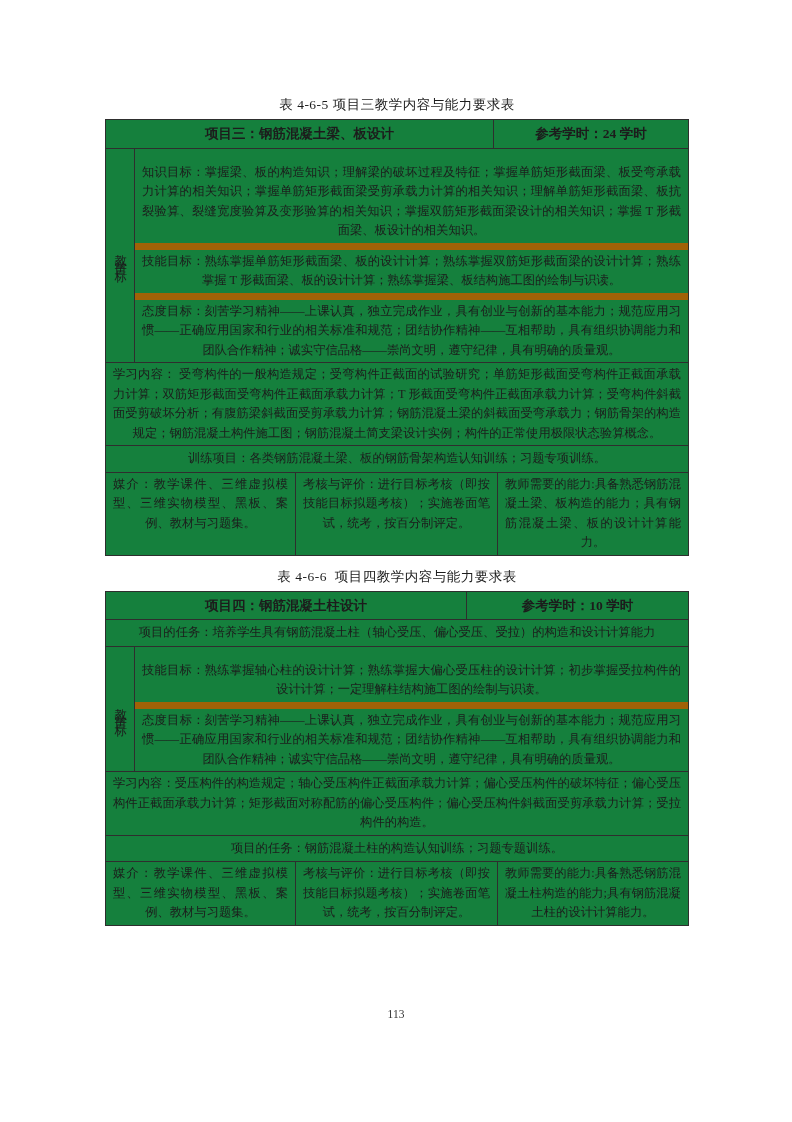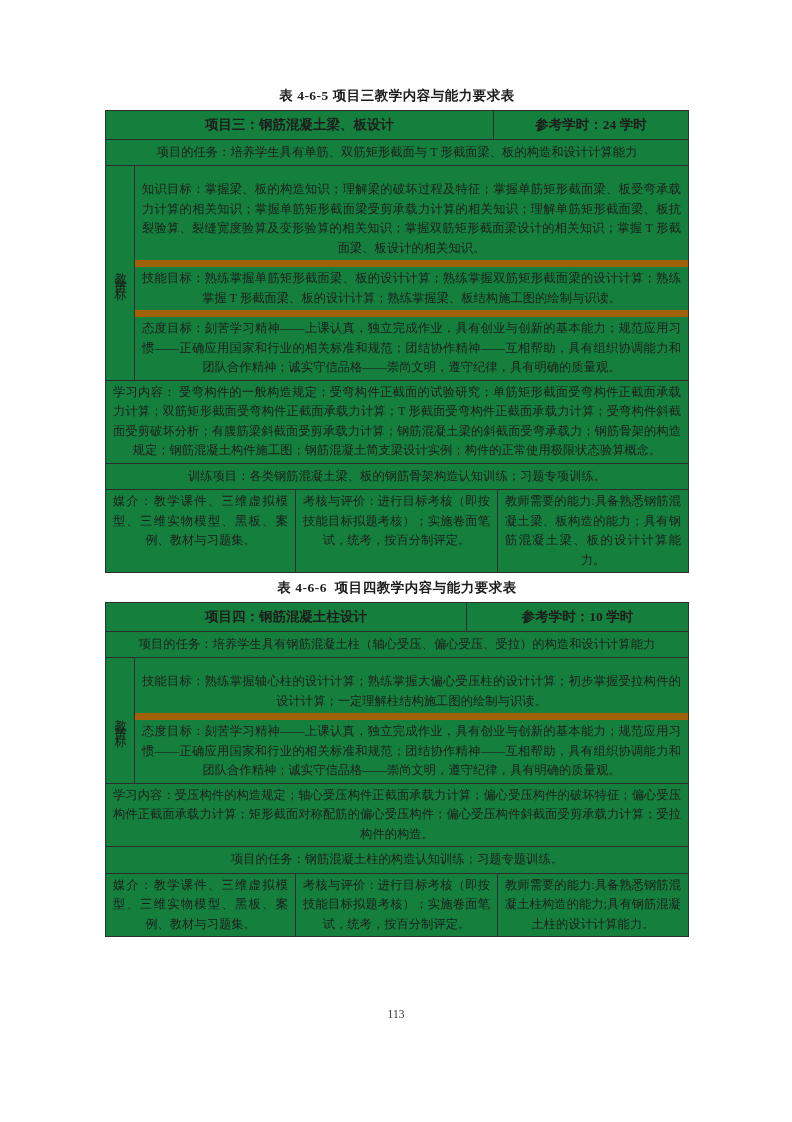--- a/index.html
+++ b/index.html
@@ -4,22 +4,22 @@
 <style>
   html,body{margin:0;padding:0;background:#ffffff;}
   body{
     width:792px;height:1122px;
     font-family:"Liberation Serif","DejaVu Serif",serif;
     color:#1c1c1c;
     position:relative;
   }
   .doc{position:absolute;left:105px;top:84px;width:584px;}
   .tbl-title{
-    font-weight:bold;font-size:13.5px;text-align:center;
-    margin:3px 0 5px 0;white-space:pre-wrap;letter-spacing:.5px;
+    font-weight:normal;font-size:13.5px;text-align:center;
+    margin:12px 0 5px 0;white-space:pre-wrap;letter-spacing:.5px;
   }
   .tbl{
     border:1.8px solid #2e2e2e;
     font-size:12.3px;line-height:19.5px;
     margin-bottom:6px;
     background:#15803d;
   }
   .row{border-top:1px solid #2e2e2e;}
   .row:first-child{border-top:none;}
   .flex{display:flex;align-items:stretch;}
@@ -56,21 +56,20 @@
 <div class="doc">
 
   <div class="tbl-title">表 4-6-5 项目三教学内容与能力要求表</div>
 
   <div class="tbl">
     <div class="row flex">
       <div class="hdr project c-r">项目三：钢筋混凝土梁、板设计</div>
       <div class="hdr hours">参考学时：24 学时</div>
     </div>
 
-    <div class="row center">项目的任务：培养学生具有单筋、双筋矩形截面与 T 形截面梁、板的构造和设计计算能力</div>
 
     <div class="row flex">
       <div class="goals-label c-r">教学目标</div>
       <div class="goals-body">
         <div class="goal just">知识目标：掌握梁、板的构造知识；理解梁的破坏过程及特征；掌握单筋矩形截面梁、板受弯承载力计算的相关知识；掌握单筋矩形截面梁受剪承载力计算的相关知识；理解单筋矩形截面梁、板抗裂验算、裂缝宽度验算及变形验算的相关知识；掌握双筋矩形截面梁设计的相关知识；掌握 T 形截面梁、板设计的相关知识。</div>
         <div class="goal just">技能目标：熟练掌握单筋矩形截面梁、板的设计计算；熟练掌握双筋矩形截面梁的设计计算；熟练掌握 T 形截面梁、板的设计计算；熟练掌握梁、板结构施工图的绘制与识读。</div>
         <div class="goal just">态度目标：刻苦学习精神——上课认真，独立完成作业，具有创业与创新的基本能力；规范应用习惯——正确应用国家和行业的相关标准和规范；团结协作精神——互相帮助，具有组织协调能力和团队合作精神；诚实守信品格——崇尚文明，遵守纪律，具有明确的质量观。</div>
       </div>
     </div>
 

